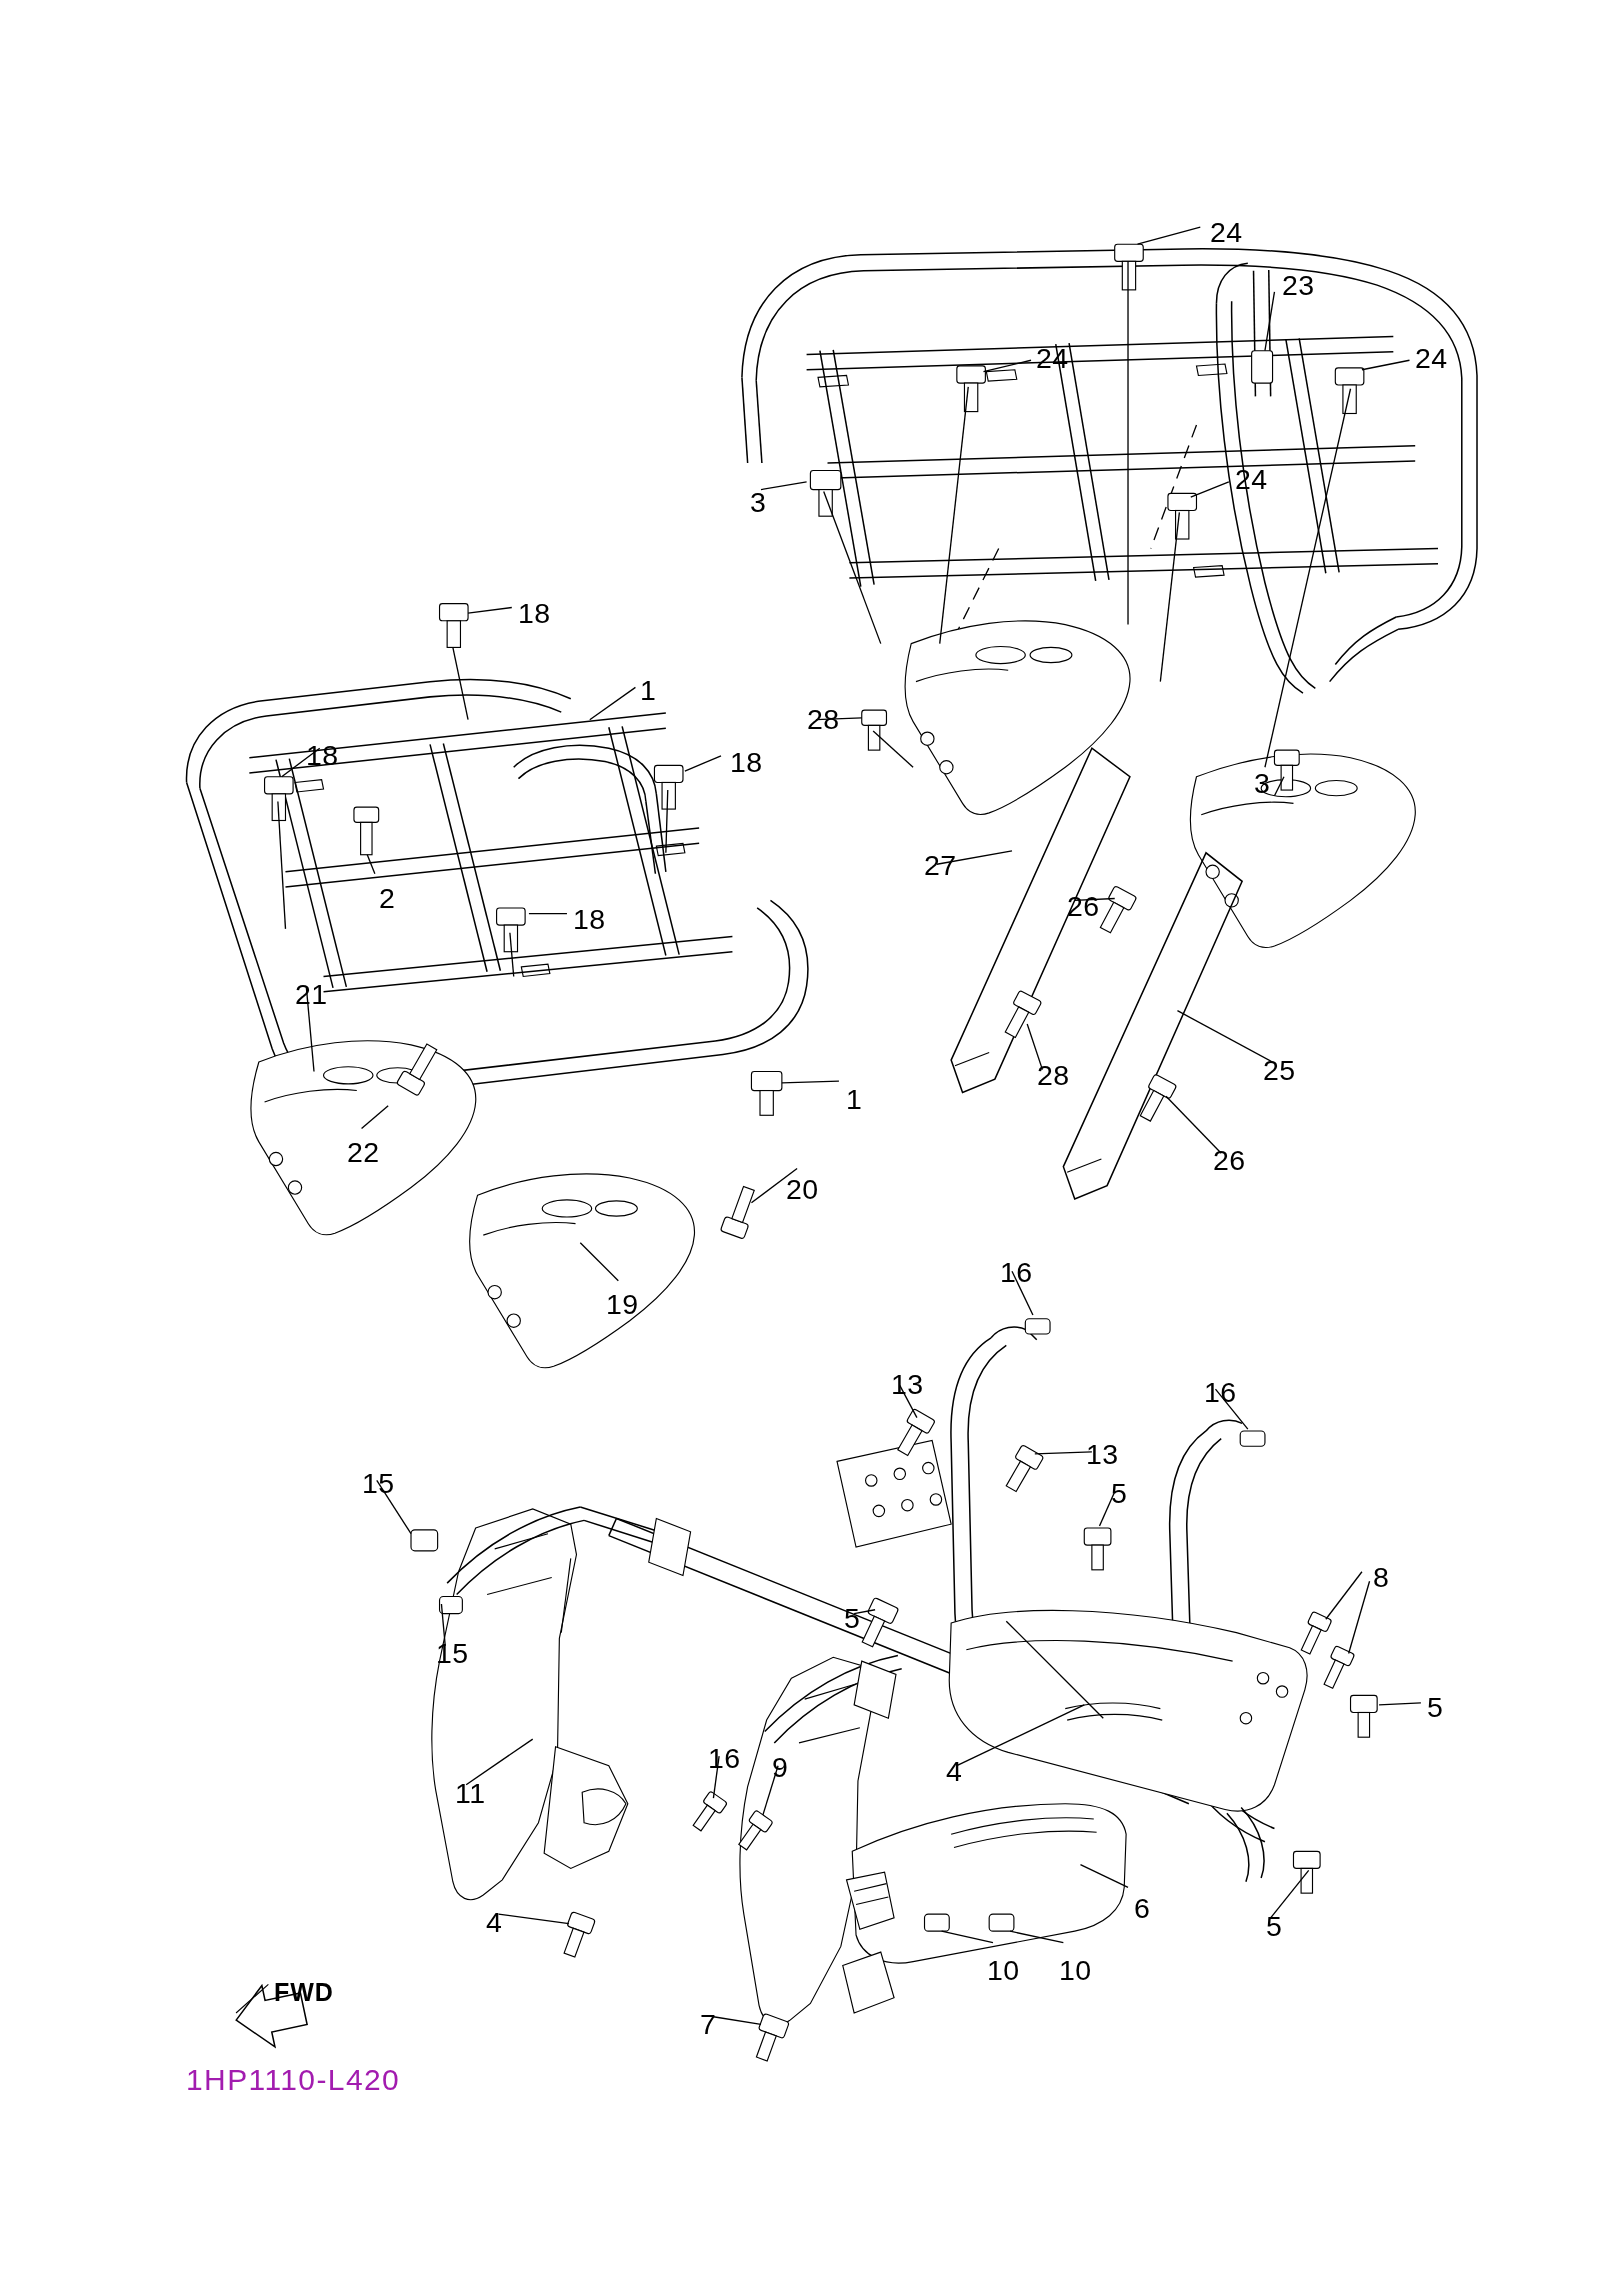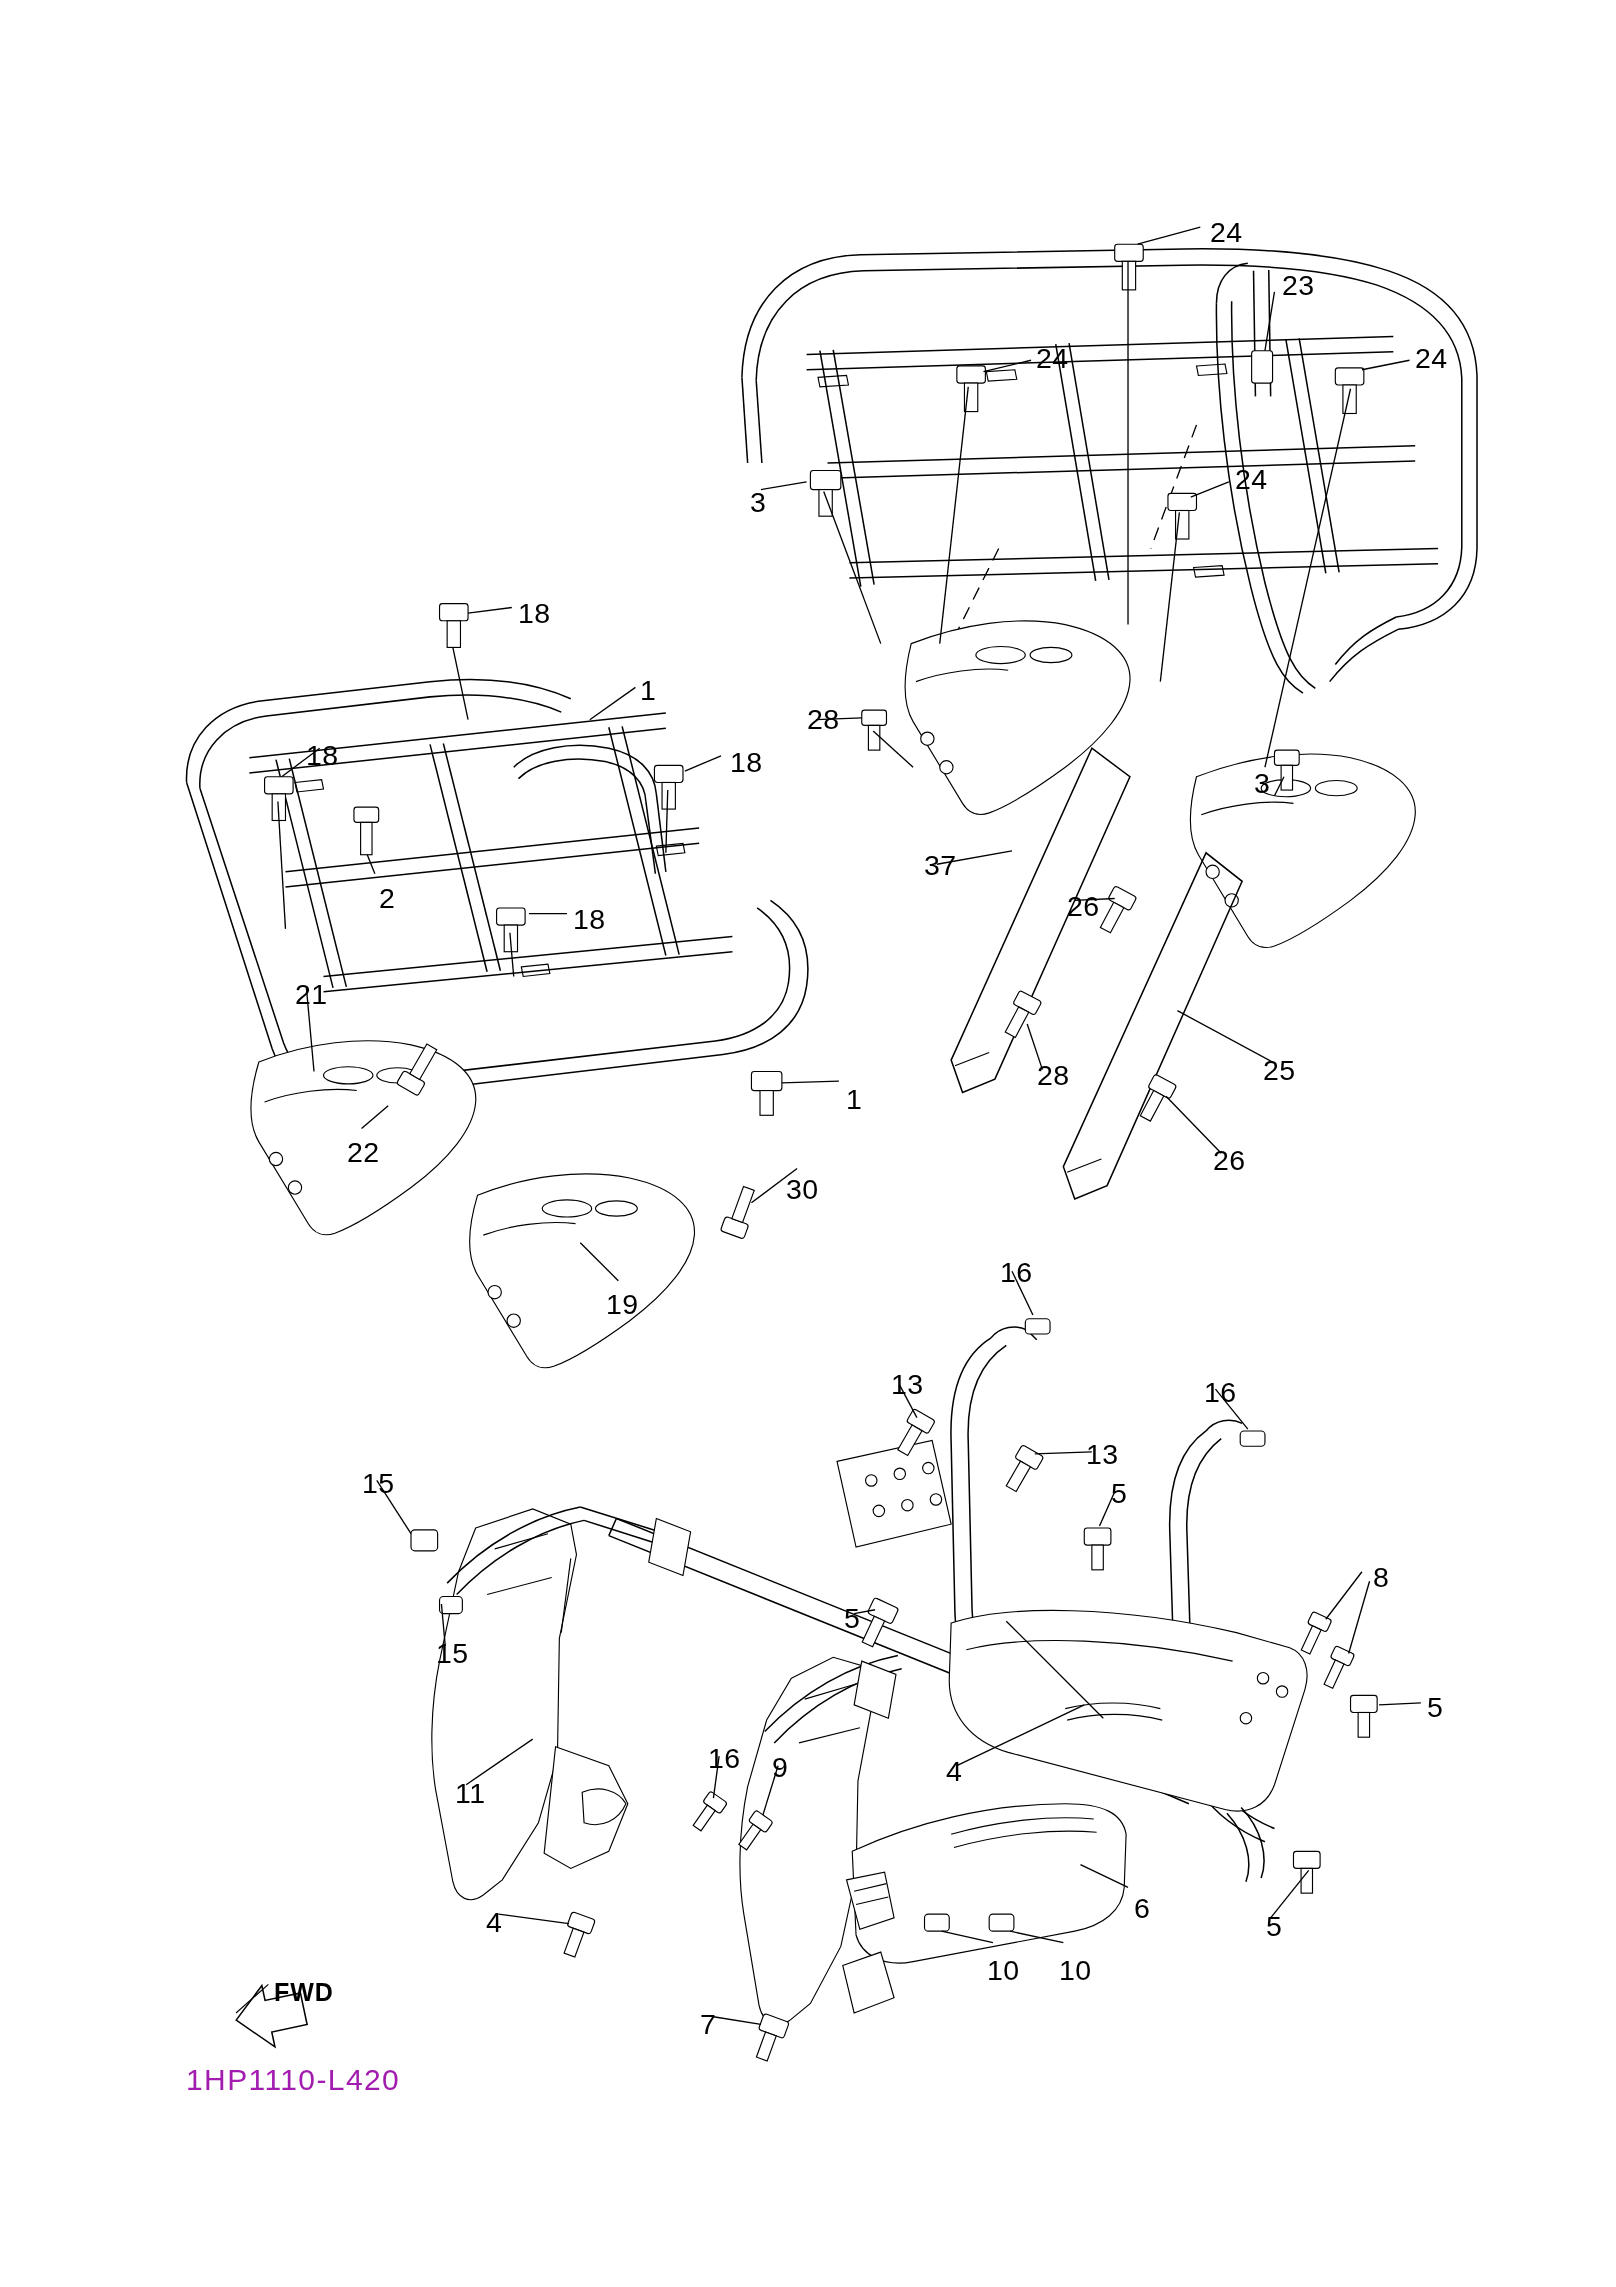--- a/index.html
+++ b/index.html
@@ -470,29 +470,29 @@
   <div class="callout" style="left:750px;top:472px">3</div>
   <div class="callout" style="left:1235px;top:449px">24</div>
   <div class="callout" style="left:518px;top:583px">18</div>
   <div class="callout" style="left:640px;top:660px">1</div>
   <div class="callout" style="left:807px;top:689px">28</div>
   <div class="callout" style="left:306px;top:725px">18</div>
   <div class="callout" style="left:730px;top:732px">18</div>
   <div class="callout" style="left:1254px;top:753px">3</div>
   <div class="callout" style="left:379px;top:868px">2</div>
   <div class="callout" style="left:573px;top:889px">18</div>
-  <div class="callout" style="left:924px;top:835px">37</div>
+  <div class="callout" style="left:924px;top:835px">27</div>
   <div class="callout" style="left:1067px;top:876px">26</div>
   <div class="callout" style="left:295px;top:964px">21</div>
   <div class="callout" style="left:1263px;top:1040px">25</div>
   <div class="callout" style="left:1037px;top:1045px">28</div>
   <div class="callout" style="left:846px;top:1069px">1</div>
   <div class="callout" style="left:347px;top:1122px">22</div>
   <div class="callout" style="left:1213px;top:1130px">26</div>
-  <div class="callout" style="left:786px;top:1159px">30</div>
+  <div class="callout" style="left:786px;top:1159px">20</div>
   <div class="callout" style="left:606px;top:1274px">19</div>
   <div class="callout" style="left:1000px;top:1242px">16</div>
   <div class="callout" style="left:1204px;top:1362px">16</div>
   <div class="callout" style="left:891px;top:1354px">13</div>
   <div class="callout" style="left:1086px;top:1424px">13</div>
   <div class="callout" style="left:1111px;top:1463px">5</div>
   <div class="callout" style="left:362px;top:1453px">15</div>
   <div class="callout" style="left:1373px;top:1547px">8</div>
   <div class="callout" style="left:844px;top:1588px">5</div>
   <div class="callout" style="left:436px;top:1623px">15</div>

